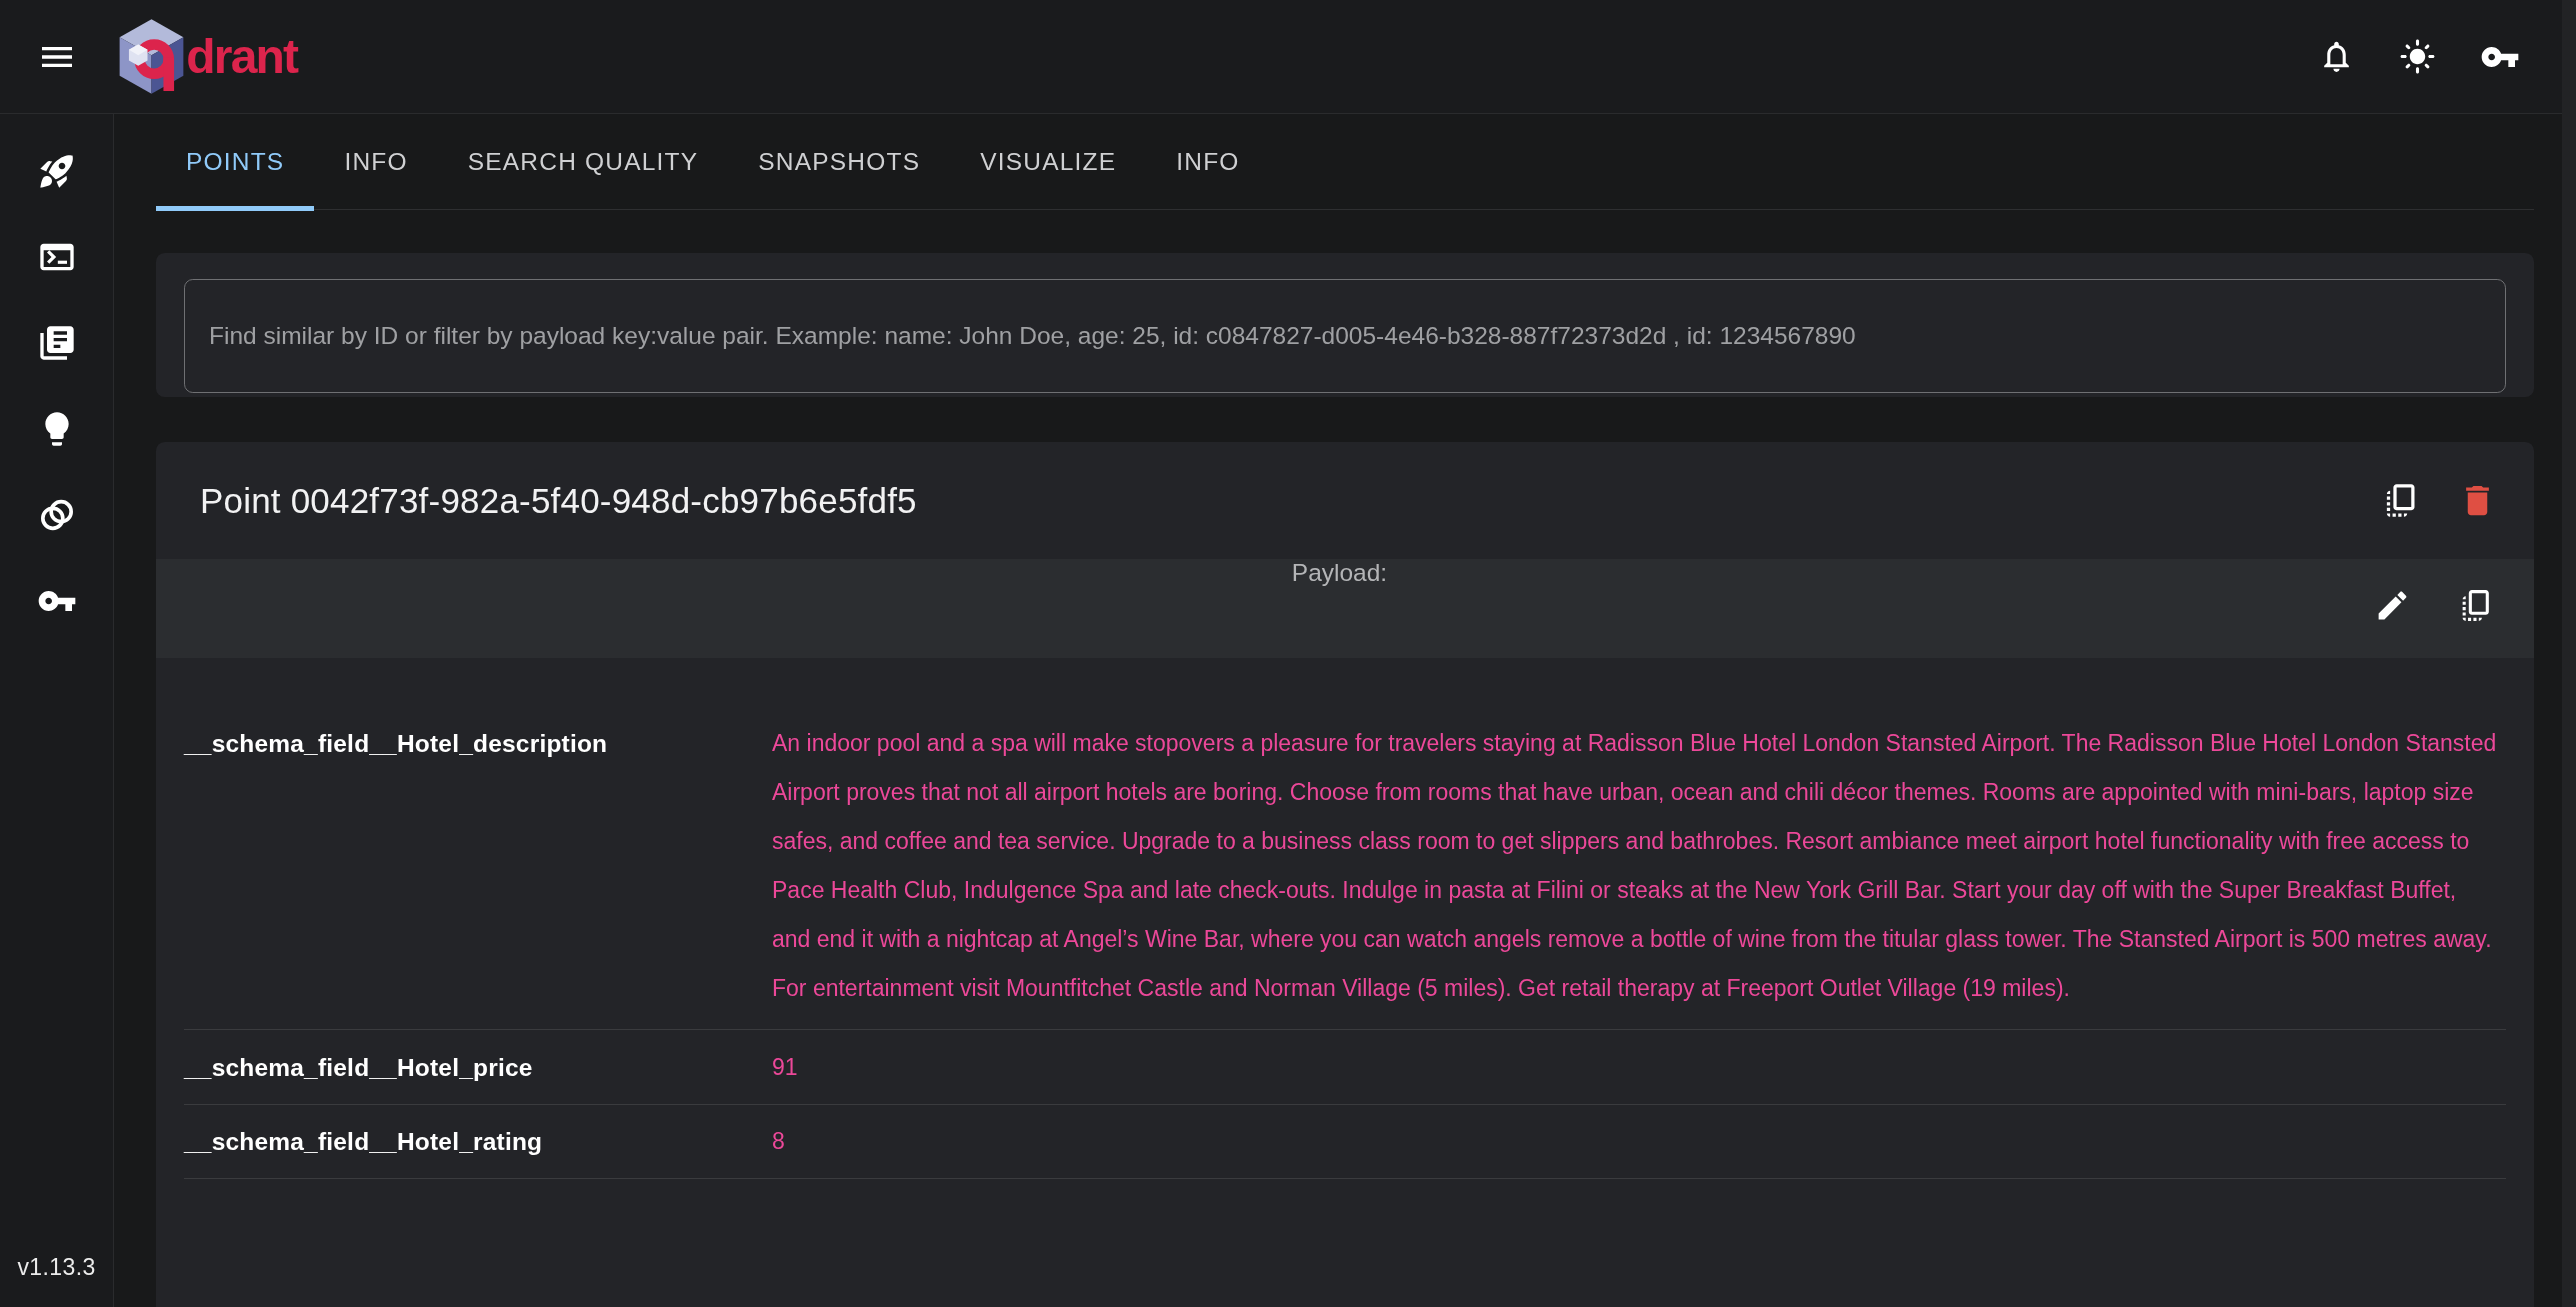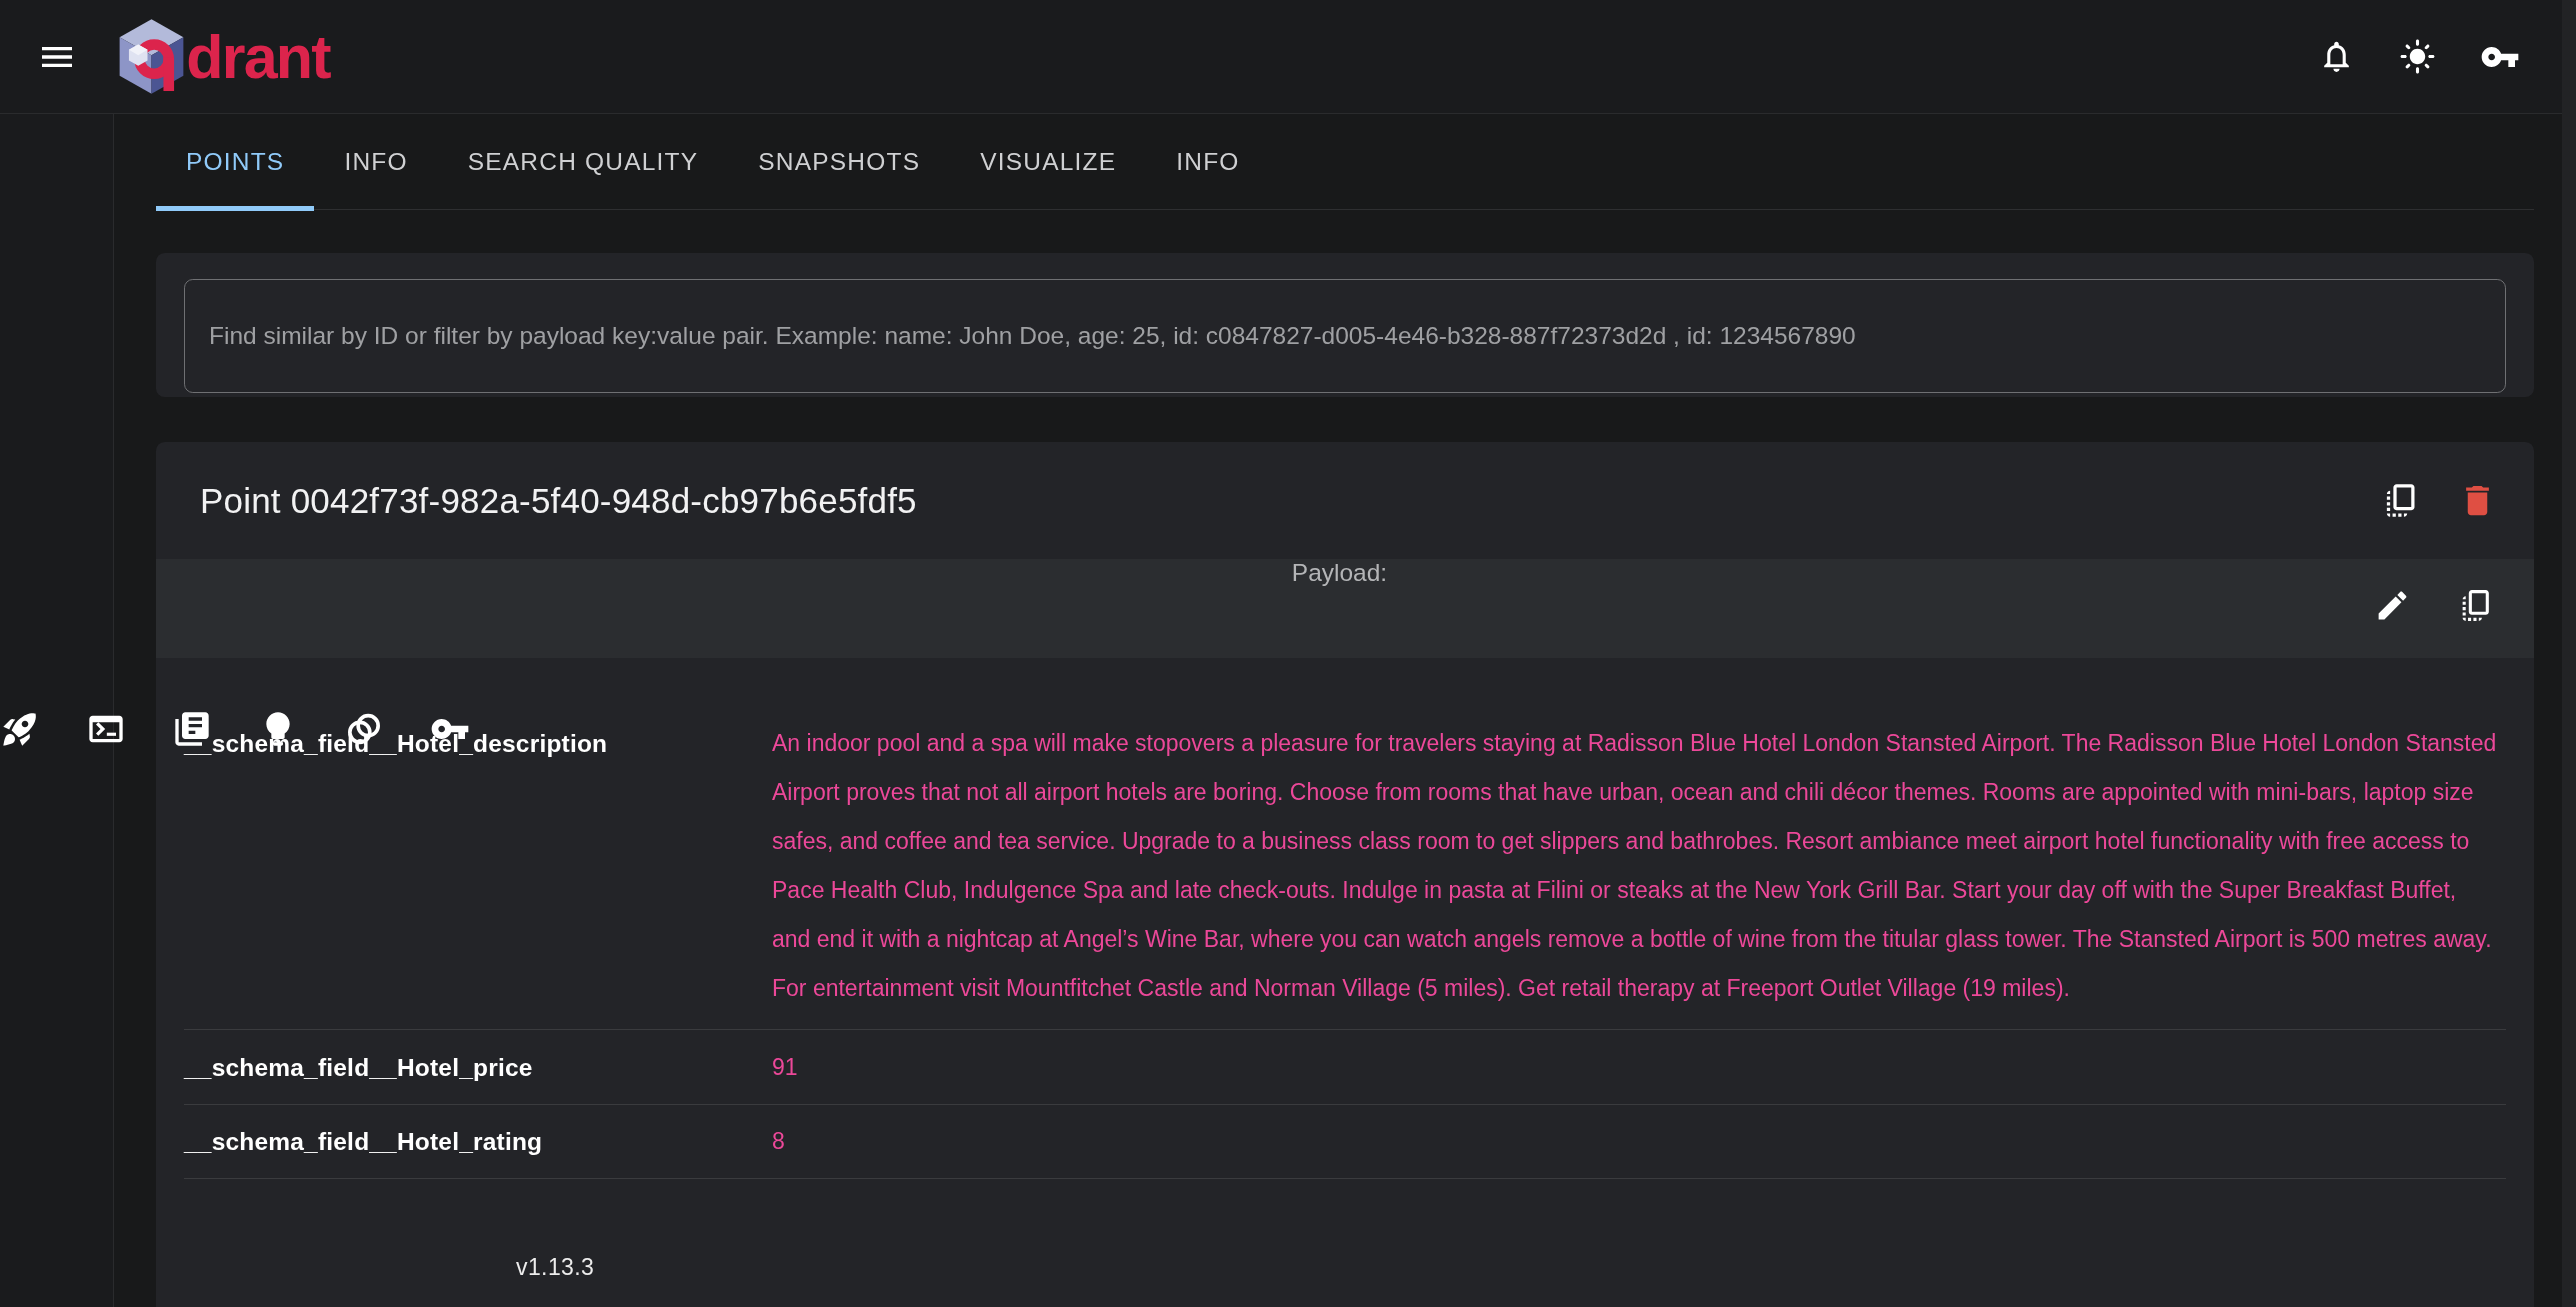--- a/index.html
+++ b/index.html
@@ -14,28 +14,28 @@
   svg { display:block; }
 
   
   .appbar {
     position:fixed; top:0; left:0; width:100%; height:114px;
     background:#1a1b1d; border-bottom:1.8px solid #2a2b2d;
     display:flex; align-items:center; z-index:20;
   }
   .hamburger-wrap { width:114px; display:flex; justify-content:center; }
   .logo { display:flex; align-items:center; margin-left:3.5px; }
-  .brand-text { font-size:61px; font-weight:700; color:#dc244c; letter-spacing:-1.8px; margin-left:1.8px; }
+  .brand-text { font-size:48px; font-weight:700; color:#dc244c; letter-spacing:-1.8px; margin-left:1.8px; }
   .appbar-actions { margin-left:auto; display:flex; align-items:center; gap:44px; padding-right:56px; }
 
   
   .sidebar {
     position:fixed; top:114px; left:0; bottom:0; width:114px;
     background:#1a1b1d; border-right:1.8px solid #2a2b2d;
-    display:flex; flex-direction:row; align-items:center;
+    display:flex; flex-direction:column; align-items:center;
     padding-top:37px; gap:46px; z-index:15;
   }
   .version { margin-top:auto; margin-bottom:26px; font-size:23px; color:#ececec; letter-spacing:0.4px; }
 
   
   .main { position:absolute; left:116px; top:114px; right:0; bottom:0; padding:0 42px 12px 40px; }
 
   .tabs { display:flex; height:96px; border-bottom:1.8px solid #2e2f31; }
   .tab {
     display:flex; align-items:center; padding:0 30px; position:relative;

